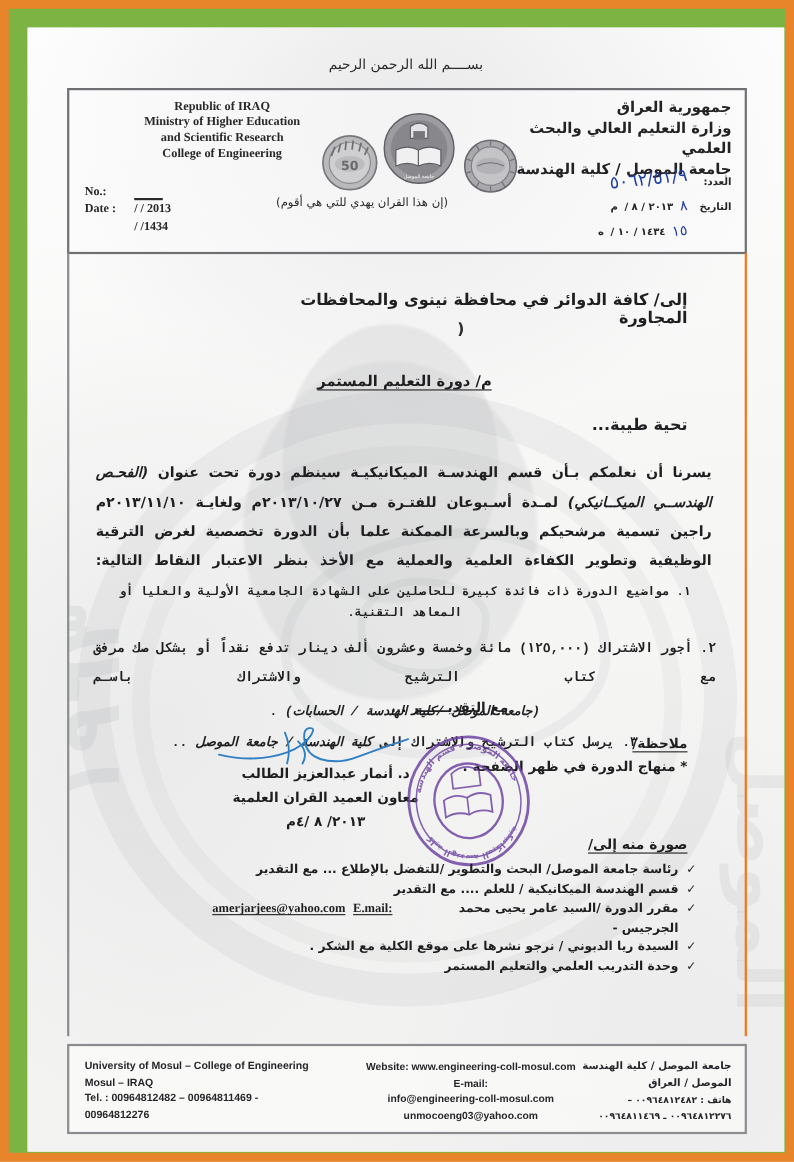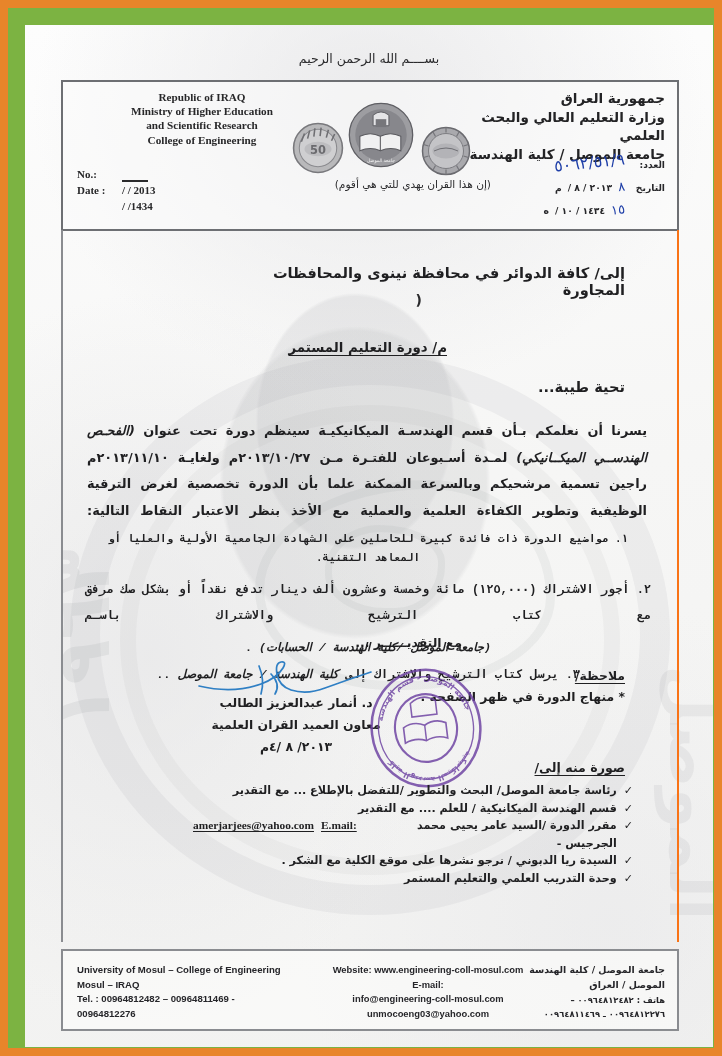--- a/index.html
+++ b/index.html
@@ -138,21 +138,21 @@
   .hw{
     font-family:"DejaVu Sans",sans-serif;
     color:#1f3fa8;font-size:13px;font-weight:normal;
     transform:rotate(-6deg);display:inline-block;
     letter-spacing:1px;
   }
   .hw-big{font-size:16px;}
 
   .quran{
     position:absolute;left:188px;top:96px;width:240px;
-    text-align:right;direction:rtl;
+    text-align:left;direction:rtl;
     font-family:"DejaVu Sans",sans-serif;
     font-size:10.6px;color:#2b2b2d;
   }
   .jubilee{
     position:absolute;left:170px;top:120px;width:270px;
     text-align:center;direction:rtl;
     font-family:"DejaVu Sans",sans-serif;
     font-size:10.6px;color:#3a3a3d;letter-spacing:.4px;
   }
 

